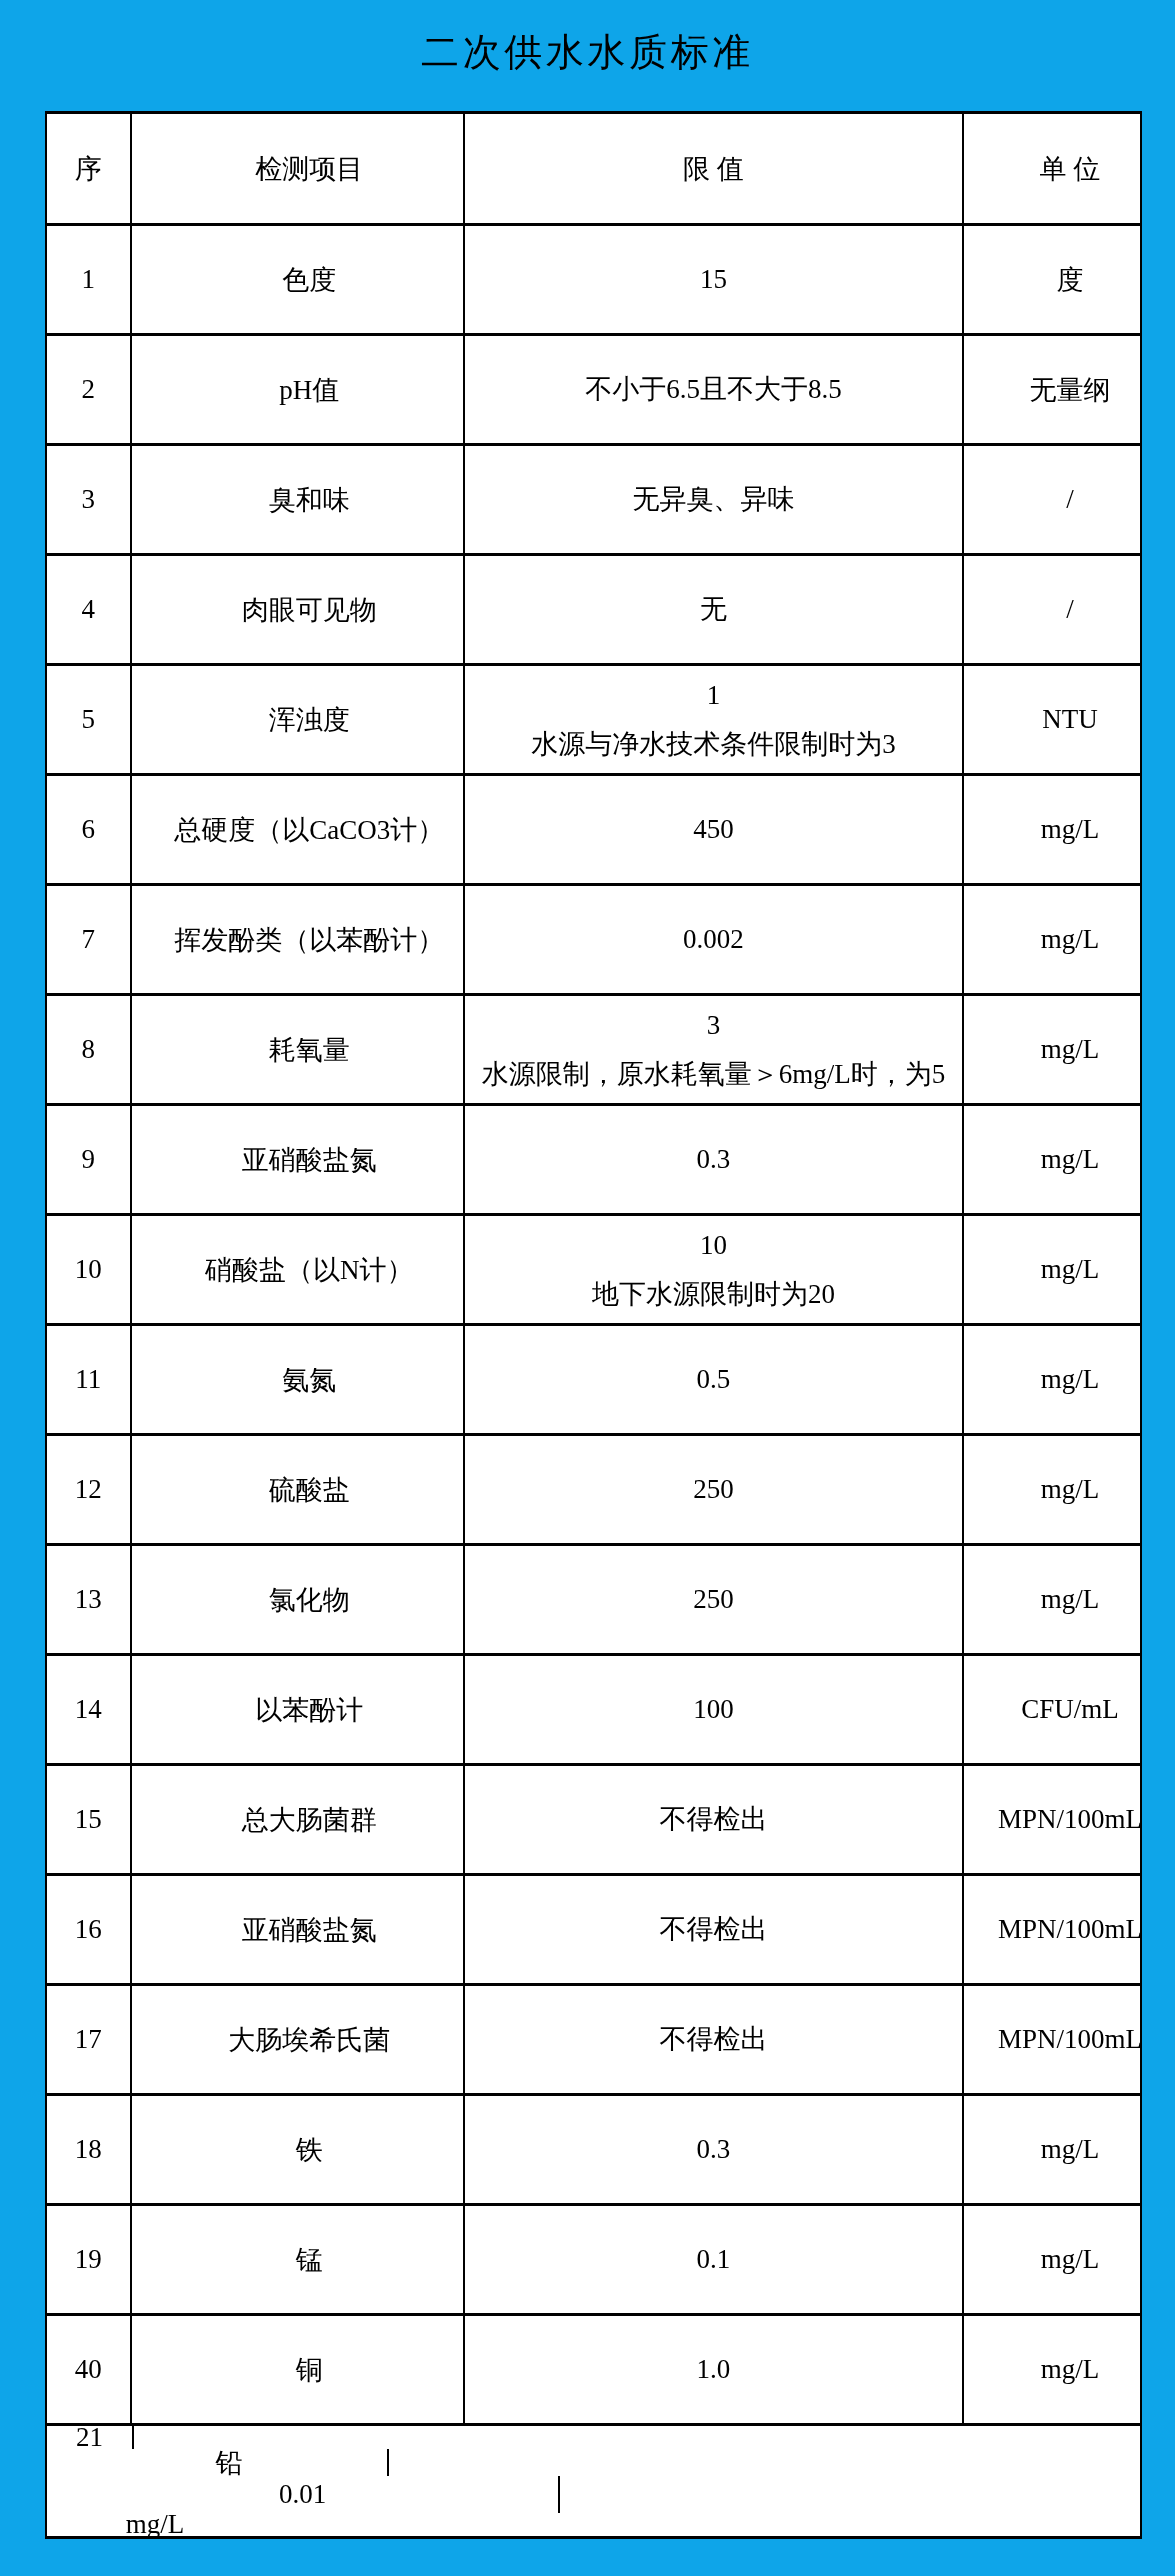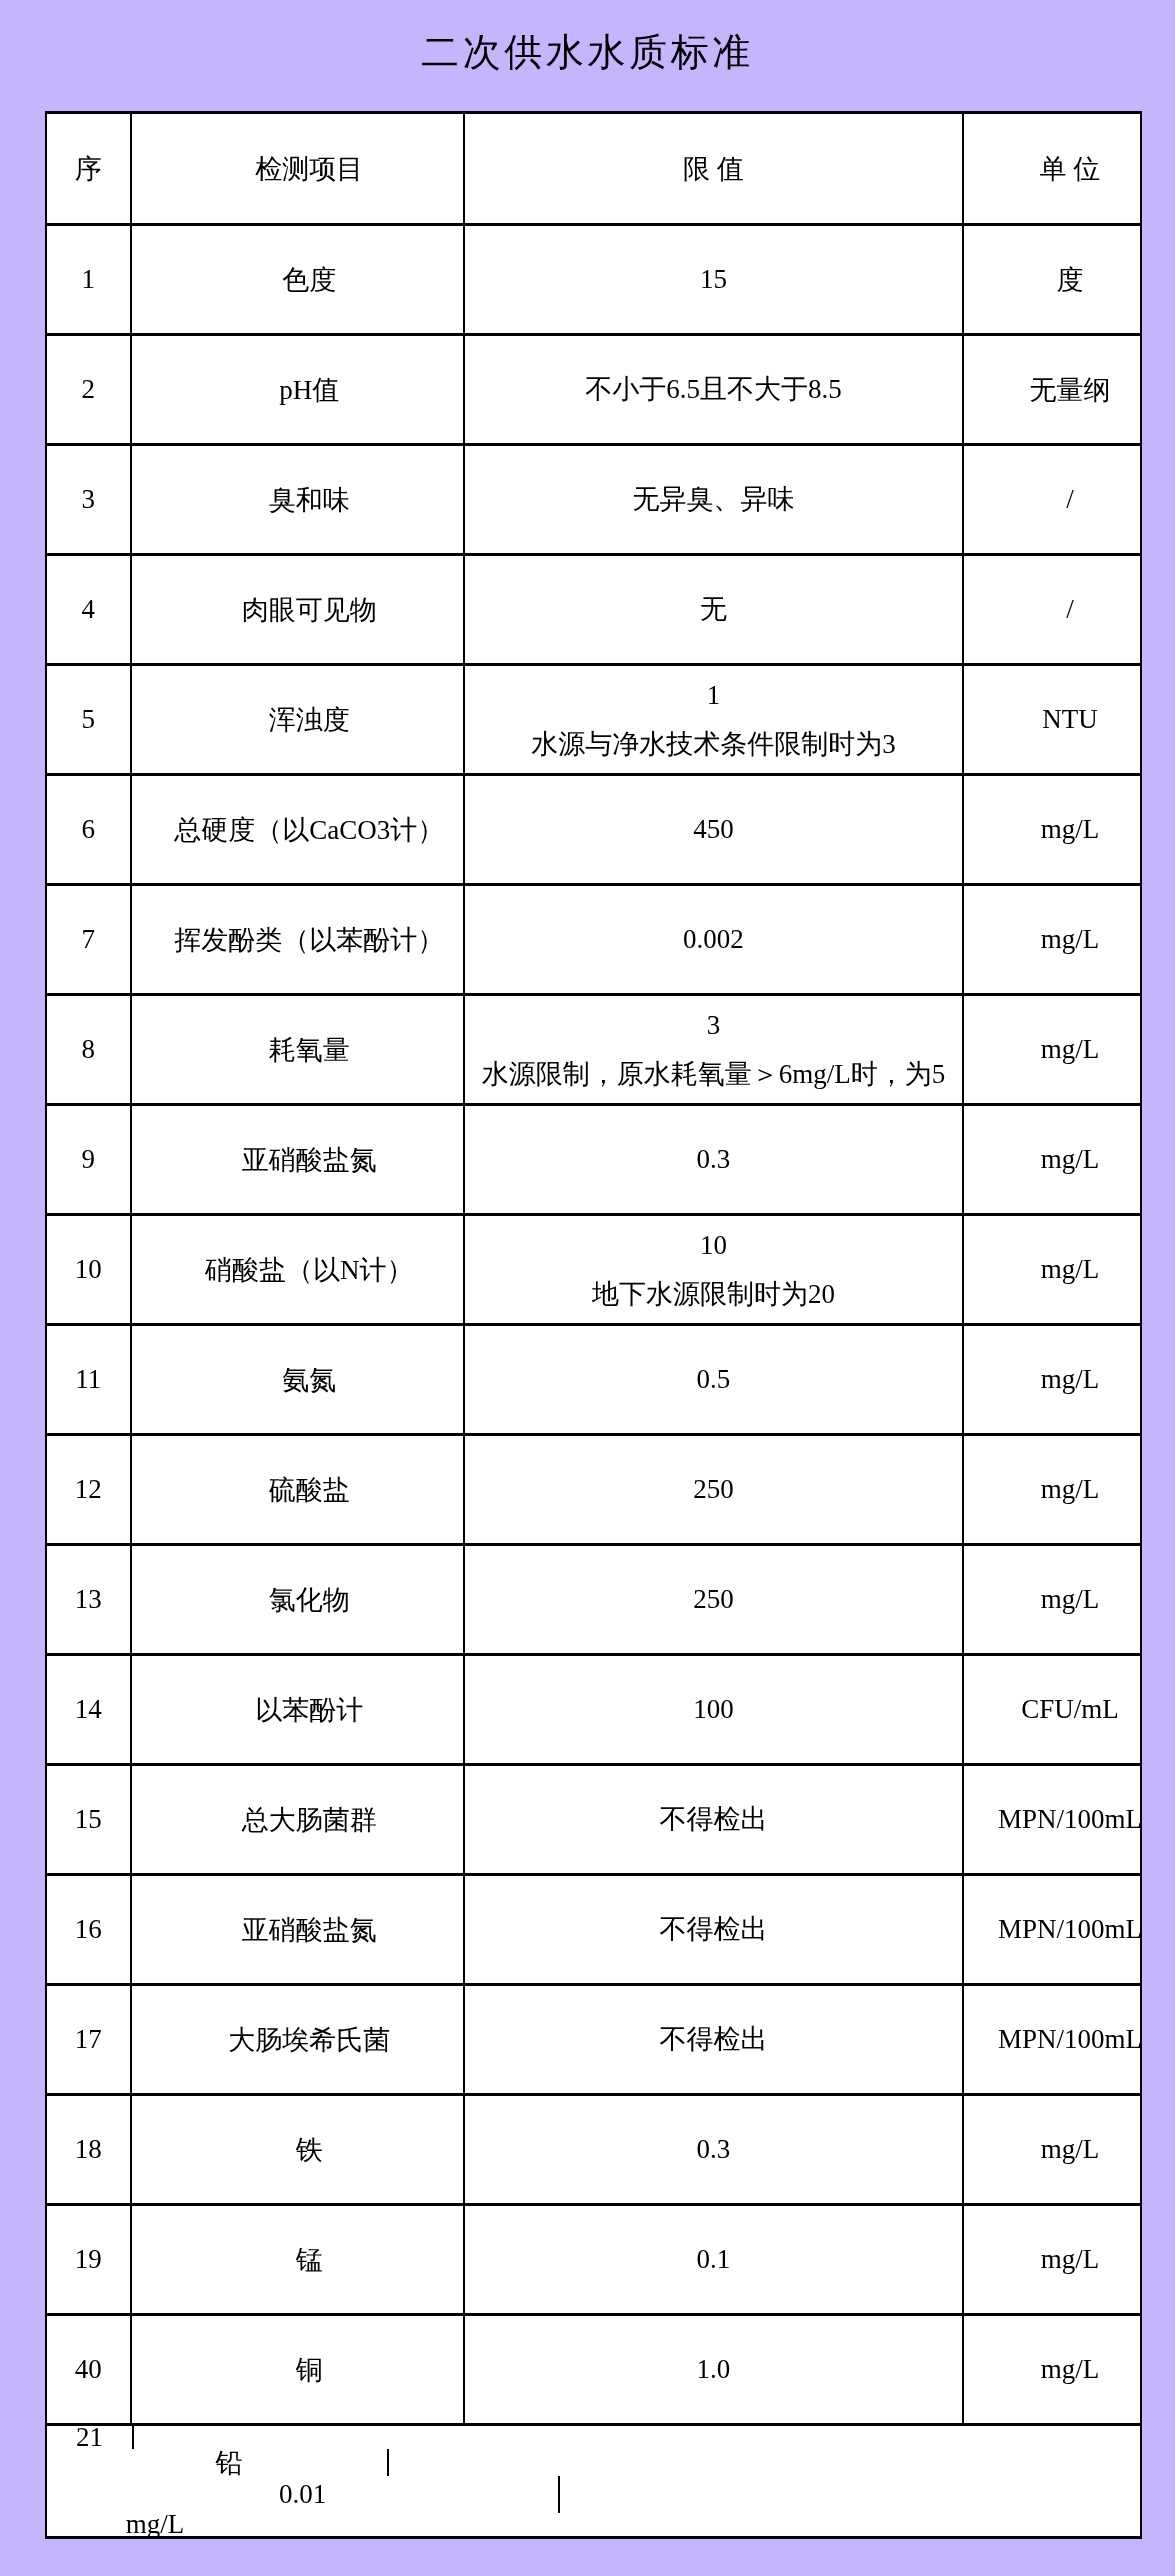--- a/index.html
+++ b/index.html
@@ -1,20 +1,20 @@
 <!DOCTYPE html>
 <html style="font-size:14.5px"><head>
 <meta charset="utf-8">
 <style>
   html, body { margin: 0; padding: 0; background: #ffffff; }
   .page {
     position: relative;
     width: 1175px;
     height: 2576px;
-    background: #c4b5fd;
+    background: #0ea5e9;
     color: #000000;
     font-family: "Liberation Serif", "DejaVu Serif", serif;
   }
   .title {
     position: absolute;
     top: 31px;
     left: 0;
     width: 100%;
     text-align: center;
     font-size: 38px;

